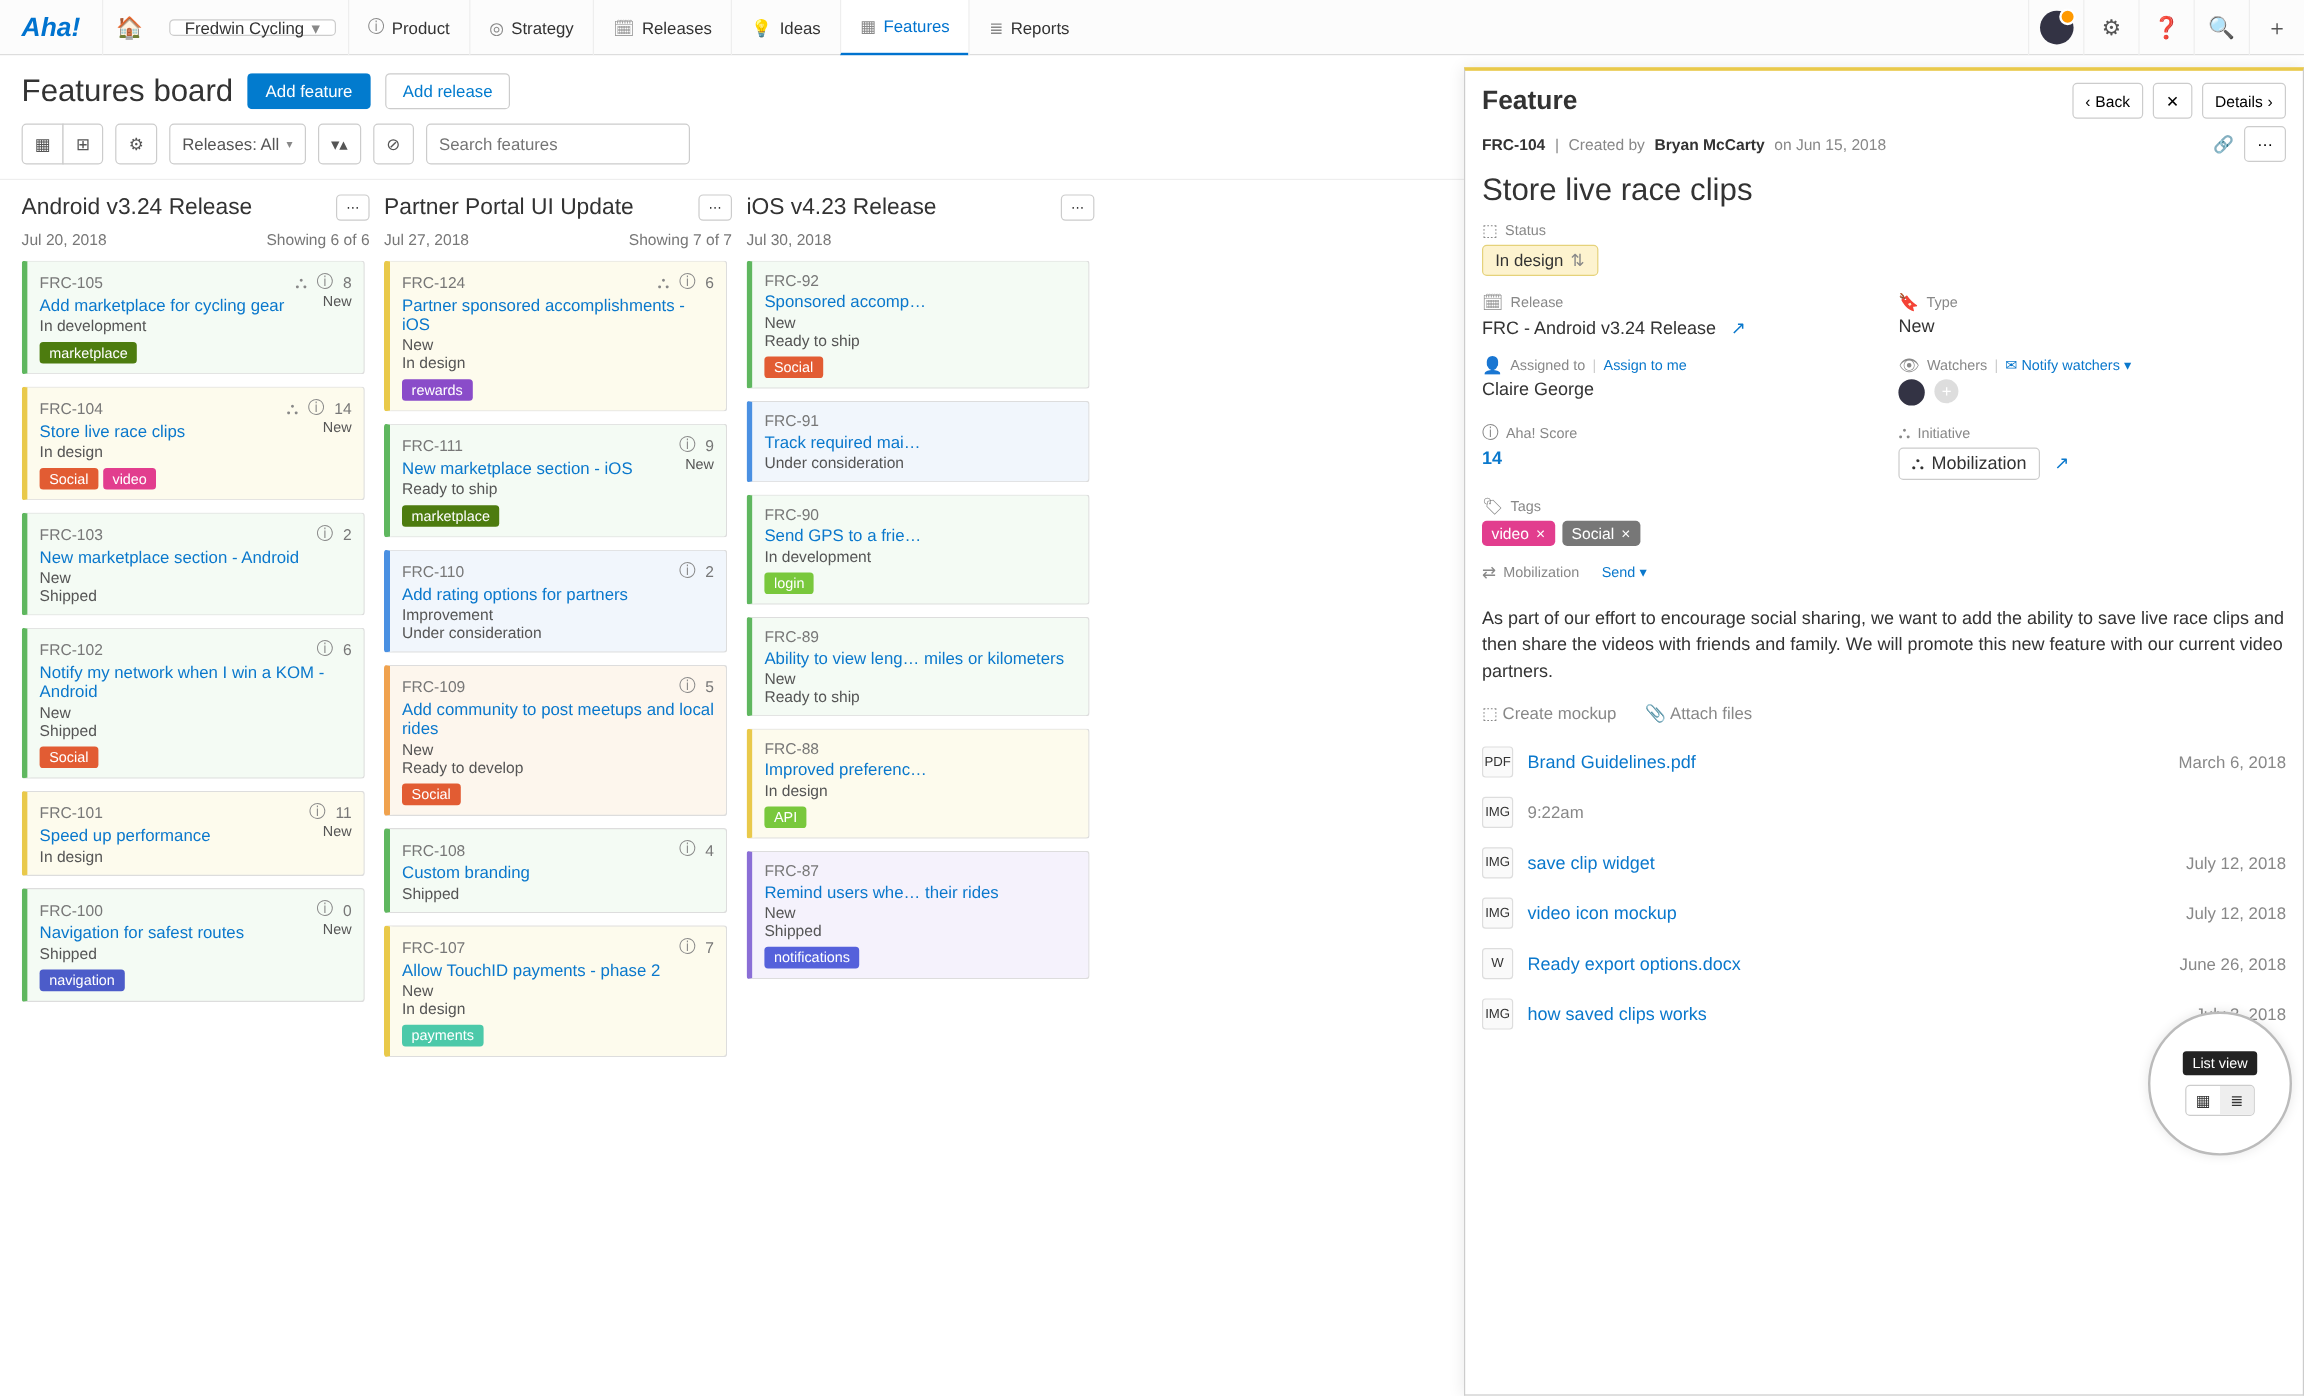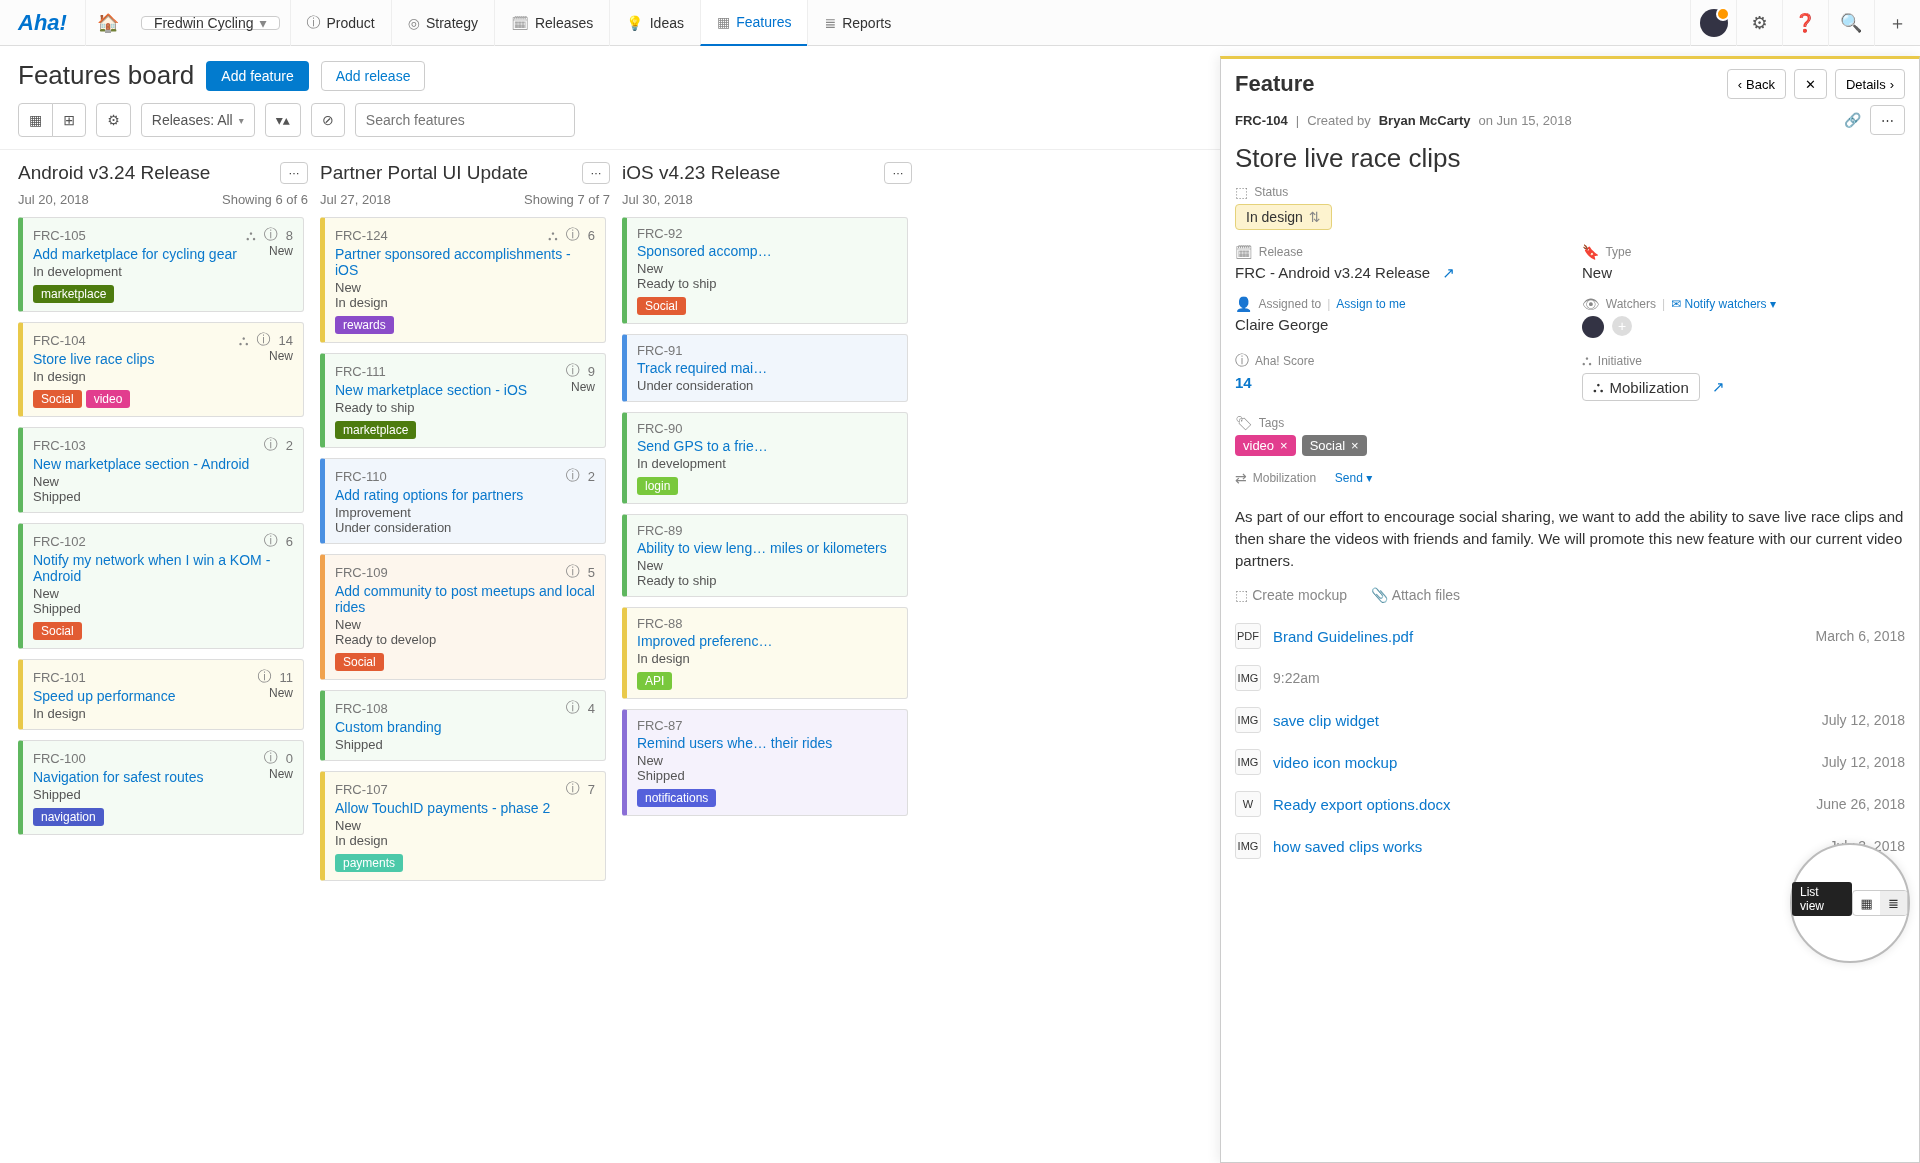--- a/index.html
+++ b/index.html
@@ -85,21 +85,21 @@
   .desc { font-size:15px; line-height:1.45; margin: 10px 0 16px; }
   .attach-actions { display:flex; gap:24px; color:#888; font-size:14px; margin-bottom:12px;}
   .file-row { display:flex; align-items:center; gap:12px; padding:8px 0; font-size:15px;}
   .file-row .fn { flex:1; color:#0a78cc;}
   .file-row .dt { color:#888; font-size:14px;}
   .file-ico{ width:26px; height:26px; border:1px solid #ddd; border-radius:3px; display:flex; align-items:center; justify-content:center; font-size:11px; background:#fafafa;}
   .watch-av{ width:22px; height:22px; border-radius:50%; background:#334; display:inline-block; vertical-align:middle;}
   .watch-add{ width:20px; height:20px; border-radius:50%; background:#ddd; color:#fff; display:inline-flex; align-items:center; justify-content:center; font-size:14px; margin-left:4px;}
 
   
-  .zoom-circle { position:fixed; right:10px; bottom:200px; width:120px; height:120px; border-radius:50%; border:2px solid #bbb; background:#fff; box-shadow:0 0 10px rgba(0,0,0,.1); display:flex; flex-direction:row; align-items:center; justify-content:center; z-index:60;}
+  .zoom-circle { position:fixed; right:10px; bottom:200px; width:120px; height:120px; border-radius:50%; border:2px solid #bbb; background:#fff; box-shadow:0 0 10px rgba(0,0,0,.1); display:flex; flex-direction:column; align-items:center; justify-content:center; z-index:60;}
   .zoom-circle .tip{ background:#222; color:#fff; font-size:12px; padding:3px 8px; border-radius:3px; margin-bottom:8px;}
   .zoom-circle .modes{ display:flex; border:1px solid #ccc; border-radius:4px; overflow:hidden;}
   .zoom-circle .modes span{ width:28px; height:24px; display:flex; align-items:center; justify-content:center; font-size:13px;}
   .zoom-circle .modes span.active{ background:#eee;}
 
   .caret::after{ content:' ▾'; font-size:10px; color:#888;}
   .ic { font-style:normal; font-size:14px; color:#888;}
 </style>
 </head>
 <body>

